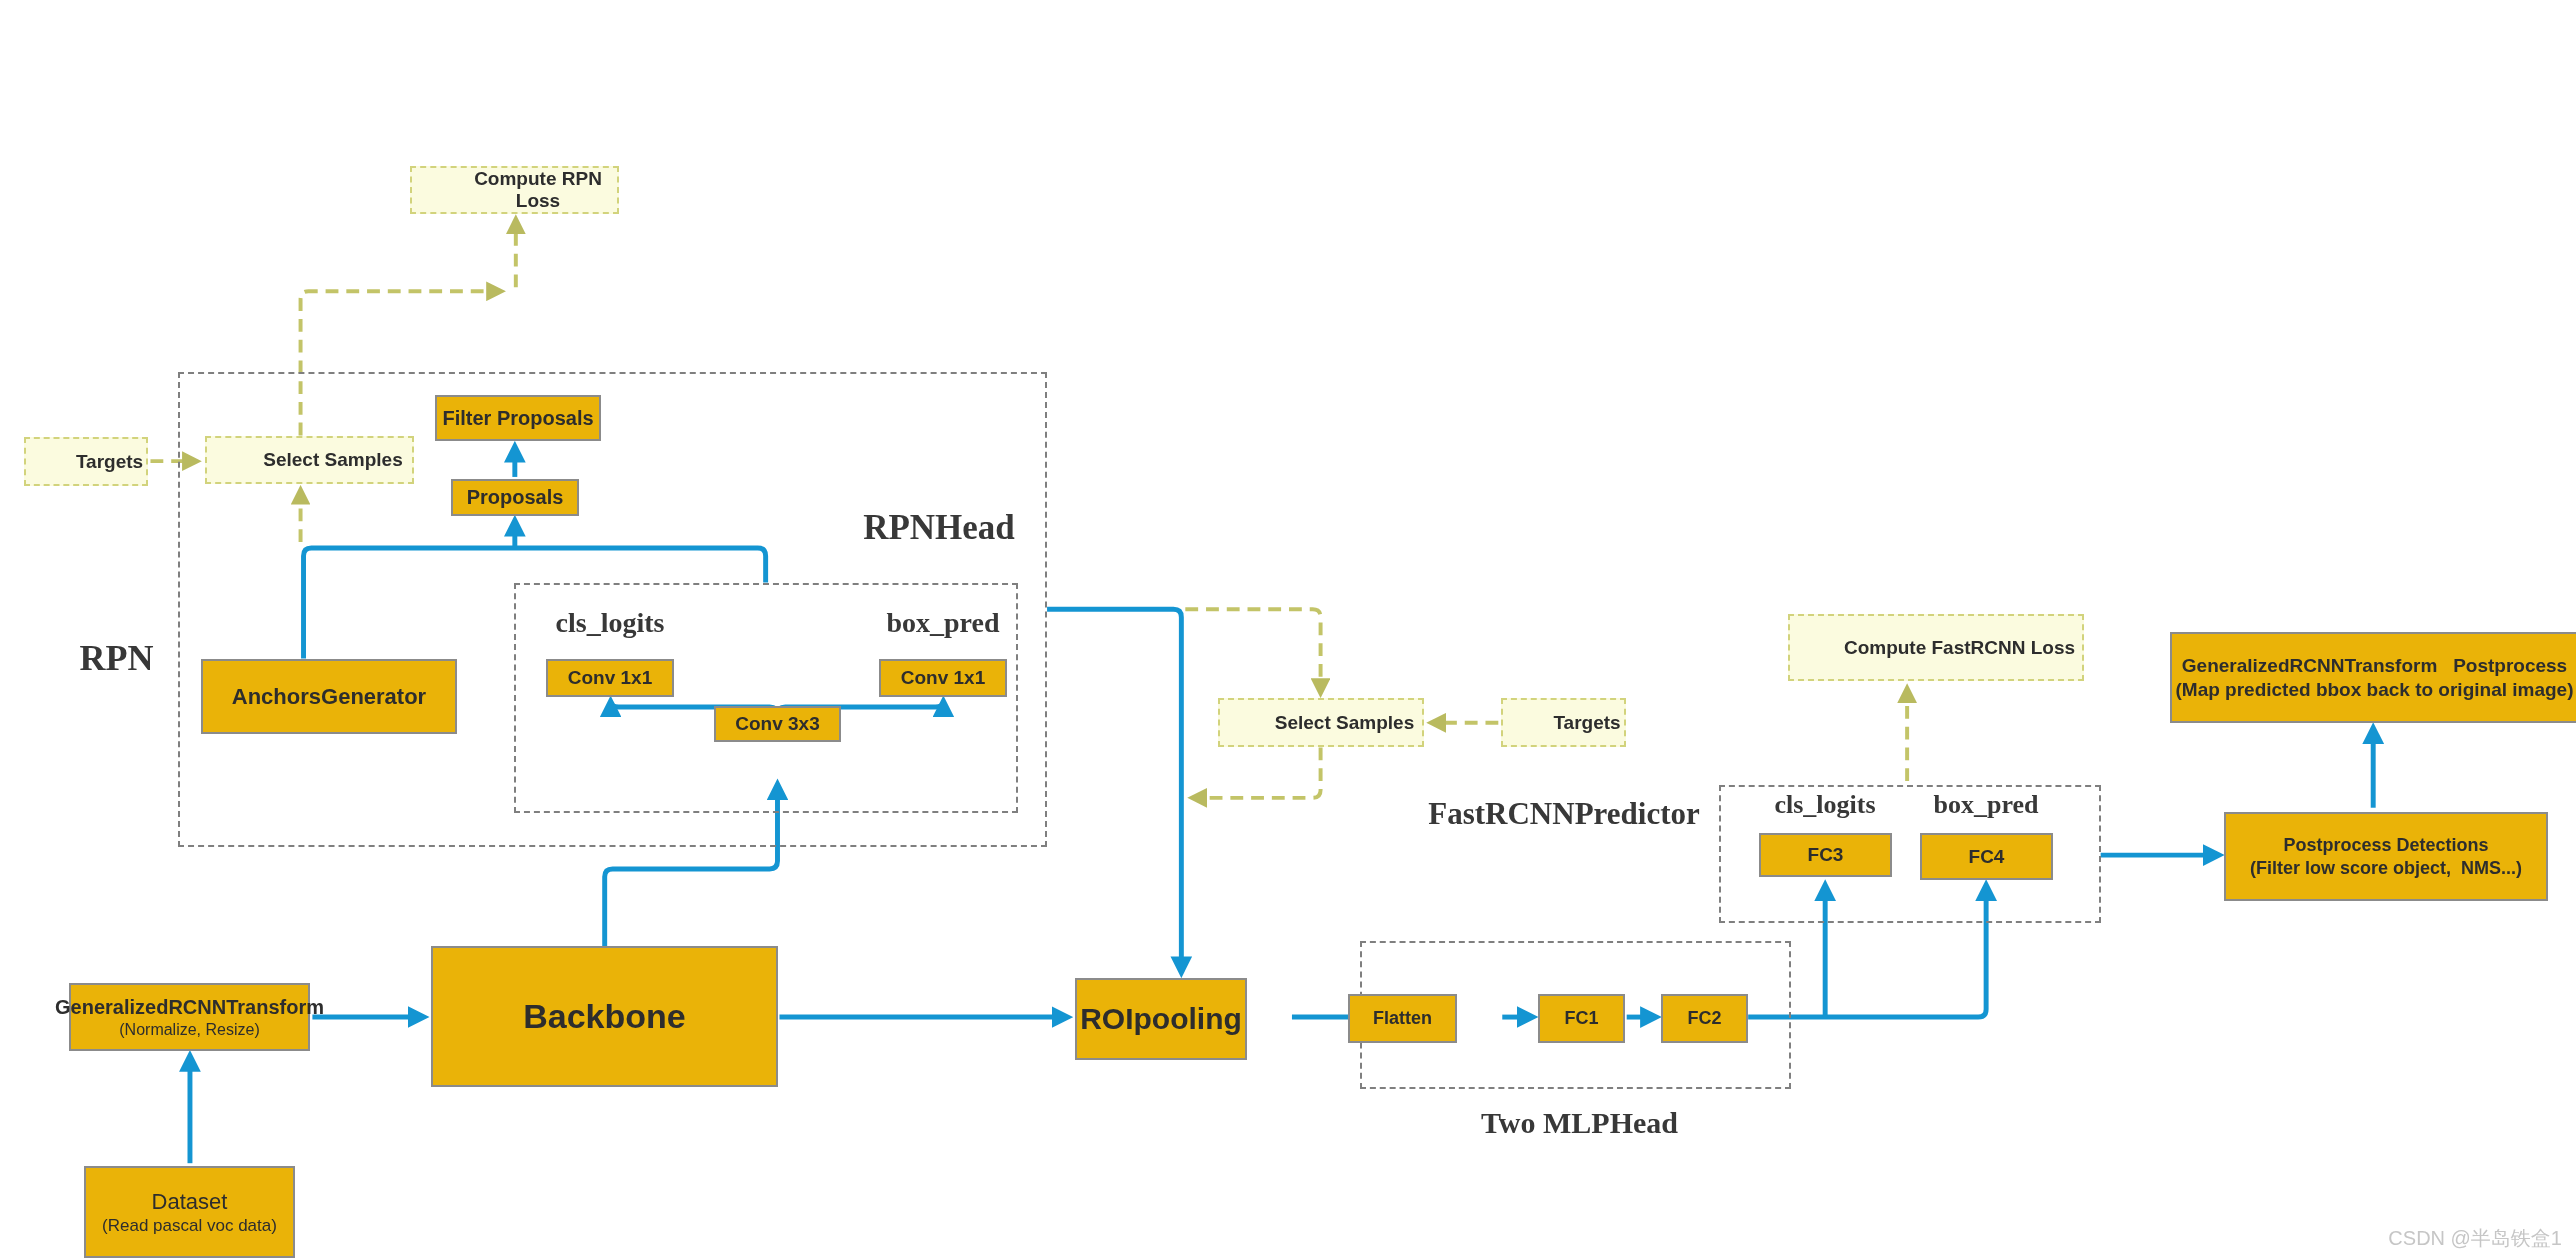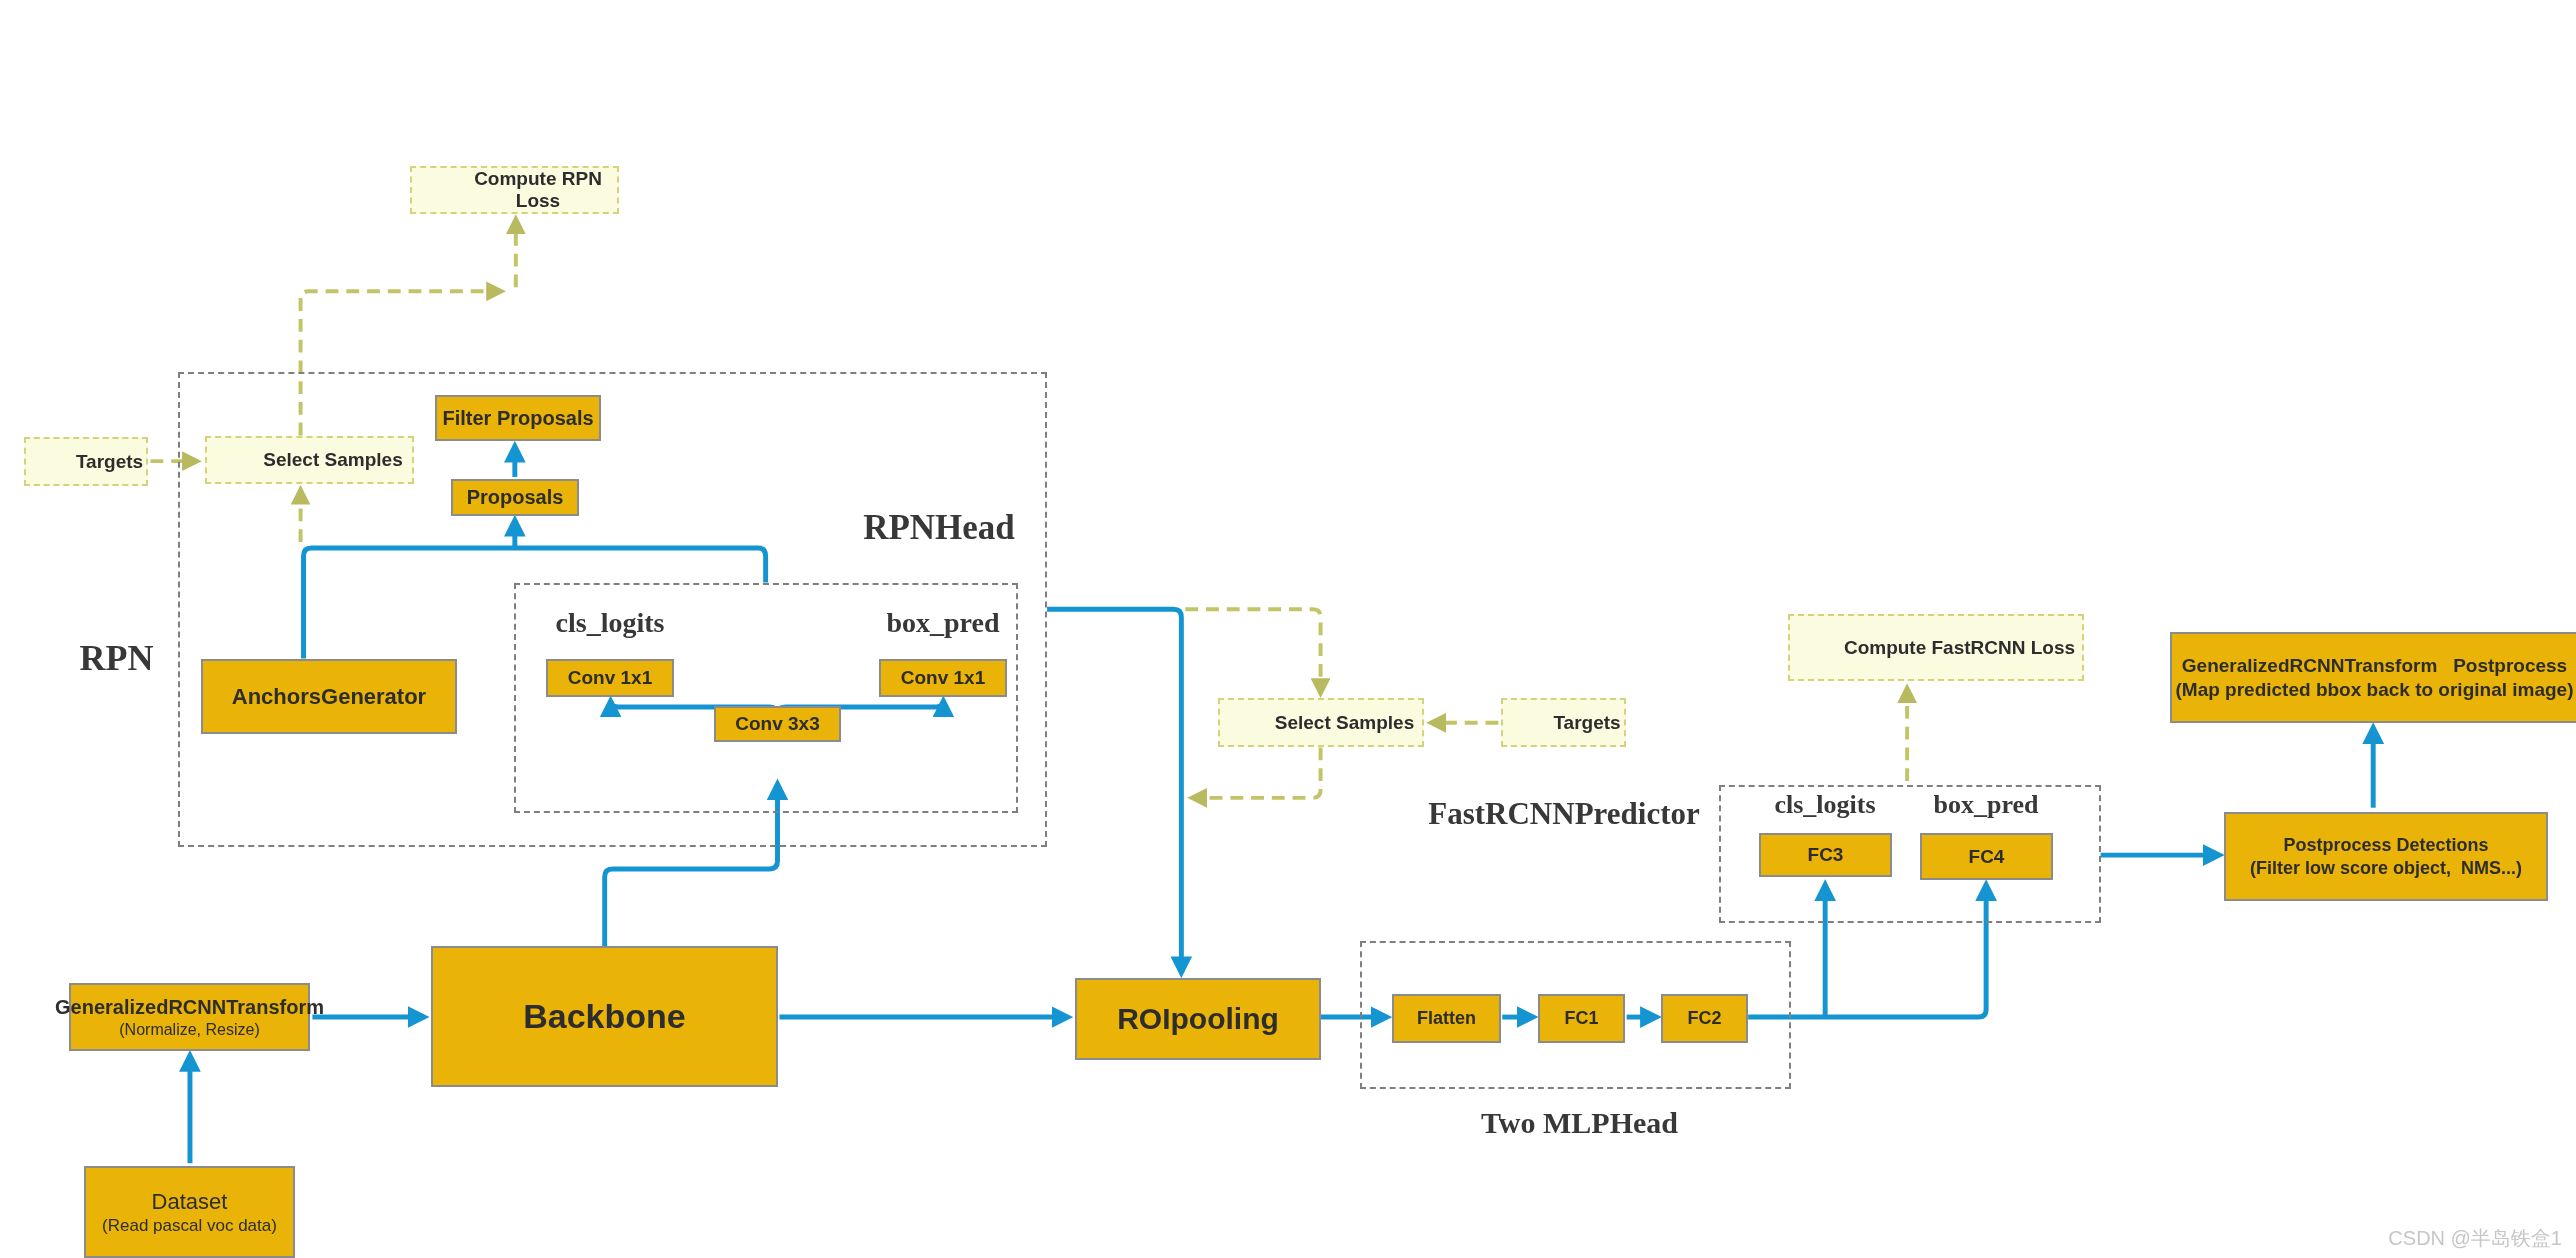--- a/index.html
+++ b/index.html
@@ -87,22 +87,22 @@
   <div class="node" style="left:714px;top:706px;width:127px;height:36px;font-size:19px;">Conv 3x3</div>
   <div class="node" style="left:431px;top:946px;width:347px;height:141px;font-size:34px;">Backbone</div>
   <div class="node" style="left:69px;top:983px;width:241px;height:68px;">
     <span class="t1">GeneralizedRCNNTransform</span>
     <span class="t2">(Normalize, Resize)</span>
   </div>
   <div class="node plain" style="left:84px;top:1166px;width:211px;height:92px;">
     <span class="t1" style="font-size:22px;">Dataset</span>
     <span class="t2" style="font-size:17px;">(Read pascal voc data)</span>
   </div>
-  <div class="node" style="left:1075px;top:978px;width:246px;height:82px;font-size:30px;">ROIpooling</div>
-  <div class="node" style="left:1392px;top:994px;width:109px;height:49px;font-size:18px;">Flatten</div>
+  <div class="node" style="left:1075px;top:978px;width:172px;height:82px;font-size:30px;">ROIpooling</div>
+  <div class="node" style="left:1348px;top:994px;width:109px;height:49px;font-size:18px;">Flatten</div>
   <div class="node" style="left:1538px;top:994px;width:87px;height:49px;font-size:18px;">FC1</div>
   <div class="node" style="left:1661px;top:994px;width:87px;height:49px;font-size:18px;">FC2</div>
   <div class="node" style="left:1759px;top:833px;width:133px;height:44px;font-size:19px;">FC3</div>
   <div class="node" style="left:1920px;top:833px;width:133px;height:47px;font-size:19px;">FC4</div>
   <div class="node pre" style="left:2224px;top:812px;width:324px;height:89px;font-size:18px;">
     <span class="t1" style="font-size:18px;">Postprocess Detections</span>
     <span class="t2" style="font-weight:bold;font-size:18px;white-space:pre-wrap;">(Filter low score object,  NMS...)</span>
   </div>
   <div class="node pre" style="left:2170px;top:632px;width:409px;height:91px;font-size:19px;">
     <span class="t1" style="font-size:19px;white-space:pre-wrap;">GeneralizedRCNNTransform   Postprocess</span>

